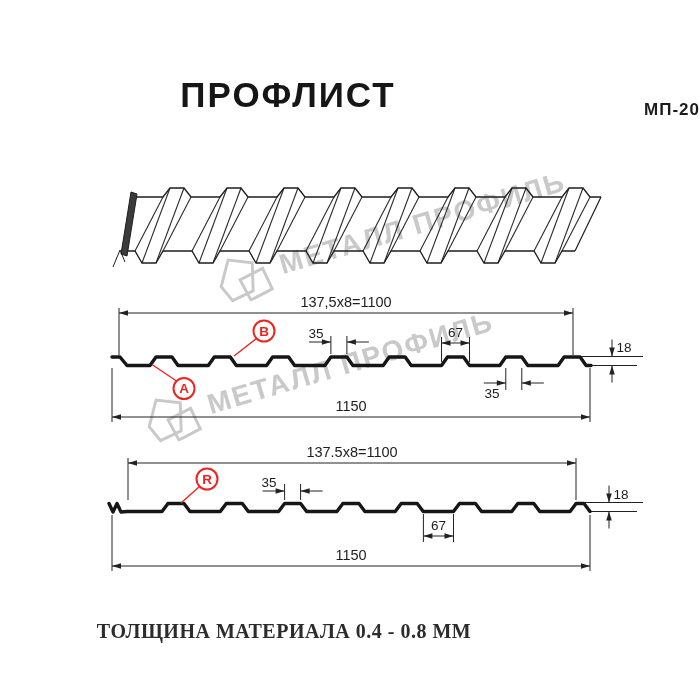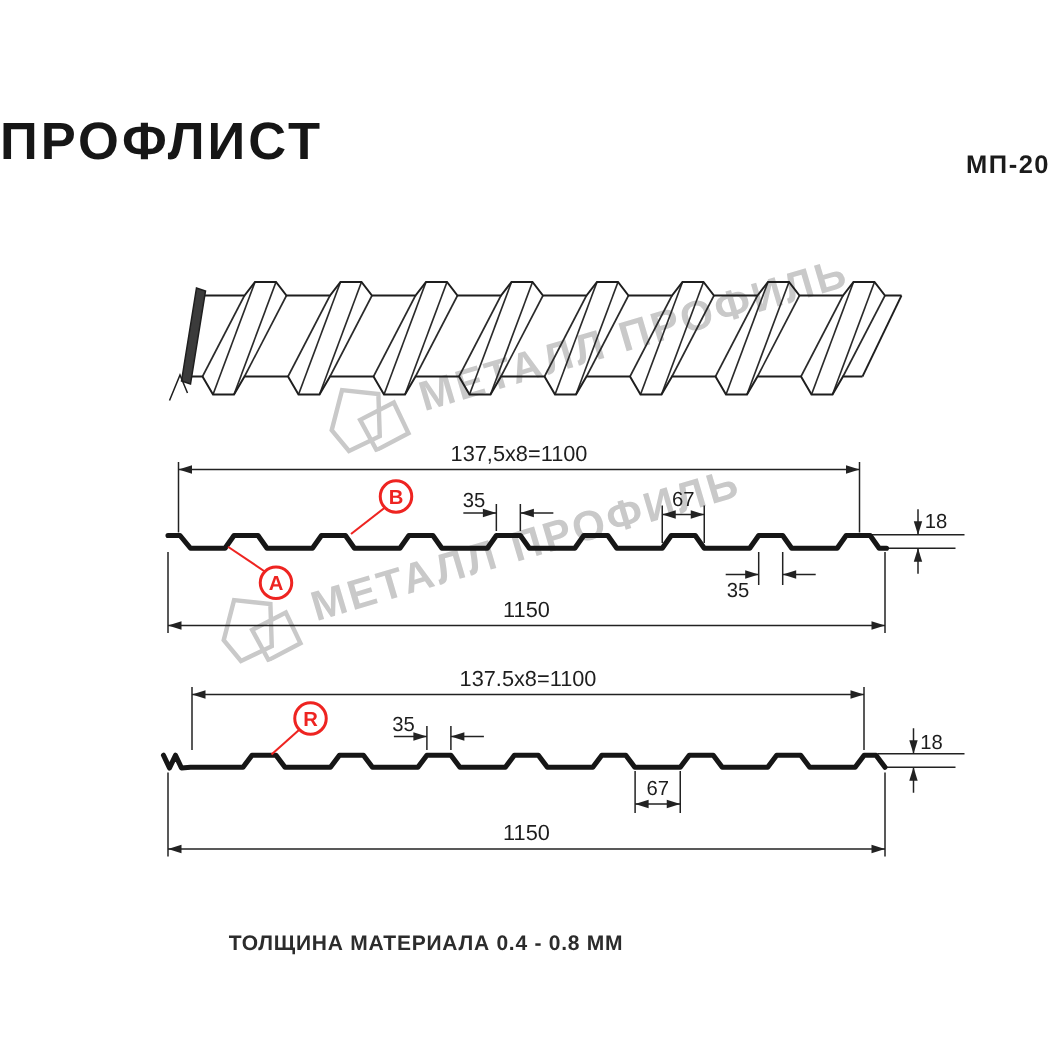--- a/index.html
+++ b/index.html
@@ -1,23 +1,23 @@
 <!DOCTYPE html>
 <html><head>
 <meta charset="utf-8">
 <style>
   html,body{margin:0;padding:0;background:#fff;}
   .canvas{position:relative;width:700px;height:700px;background:#fff;overflow:hidden;
           font-family:"Liberation Sans",sans-serif;}
-  .page-title{position:absolute;top:52px;left:0;width:576px;text-align:left;
+  .page-title{position:absolute;top:52px;left:0;width:576px;text-align:center;
           font-size:35px;font-weight:800;letter-spacing:2px;color:#161616;z-index:3;}
   .page-subtitle{position:absolute;top:100px;left:0;width:700px;text-align:right;
           font-size:17px;font-weight:700;letter-spacing:1px;color:#1b1b1b;z-index:3;}
   .footer-note{position:absolute;top:620px;left:0;width:568px;text-align:center;
-          font-size:14px;font-weight:600;letter-spacing:.5px;color:#2c2c2c;z-index:3;}
+          font-size:20px;font-weight:600;letter-spacing:.5px;color:#2c2c2c;z-index:3;font-family:Liberation Serif, serif;}
   .watermark{position:absolute;display:flex;align-items:center;gap:9px;z-index:1;
           transform:rotate(-16.5deg);transform-origin:left bottom;white-space:nowrap;}
   .watermark span{font-size:28px;font-weight:700;letter-spacing:2px;color:#c9c9c9;}
   .wm1{left:222px;top:256px;height:56px;}
   .wm2{left:150px;top:396px;height:56px;}
   #drawing{position:absolute;left:0;top:0;z-index:2;}
 </style>
 </head>
 <body>
 

